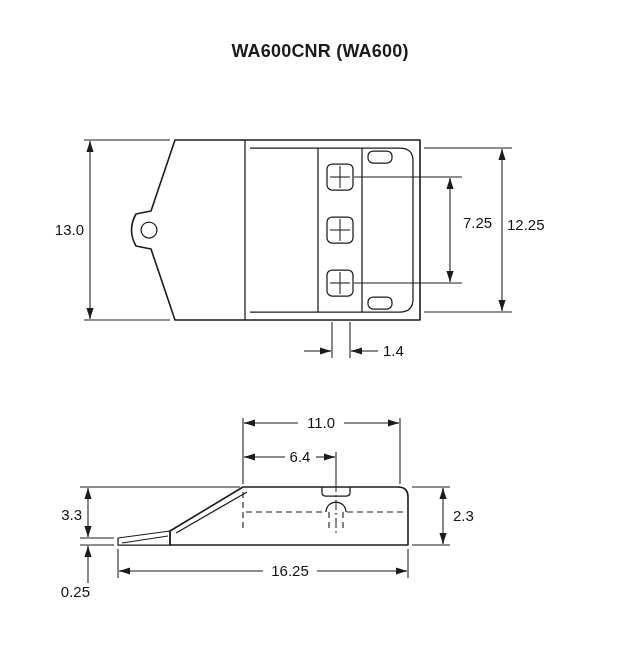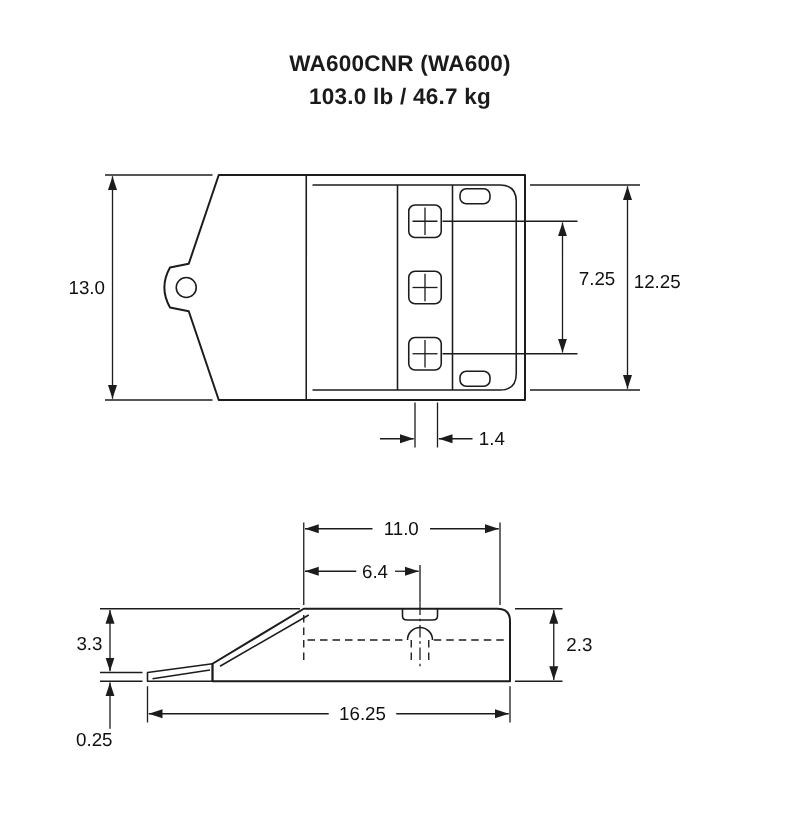--- a/index.html
+++ b/index.html
@@ -40,21 +40,20 @@
   .hid   { stroke: #1c1c1c; stroke-width: 1.1; fill: none; stroke-dasharray: 6 4; }
   .cline { stroke: #1c1c1c; stroke-width: 1; fill: none; stroke-dasharray: 10 3 2 3; }
 </style>
 </head>
 <body>
 
 <div id="page">
 
   <div id="title-block">
     <div>WA600CNR (WA600)</div>
-    <div>103.0 lb / 46.7 kg</div>
   </div>
 
   <svg width="640" height="556" viewBox="0 115 640 556" style="position:absolute;top:115px;left:0;">
 
     <defs>
       <marker id="arr" markerWidth="12" markerHeight="10" refX="11" refY="5" orient="auto-start-reverse" markerUnits="userSpaceOnUse">
         <path d="M 0,1.4 L 11,5 L 0,8.6 Z" fill="#1c1c1c"></path>
       </marker>
     </defs>
 

